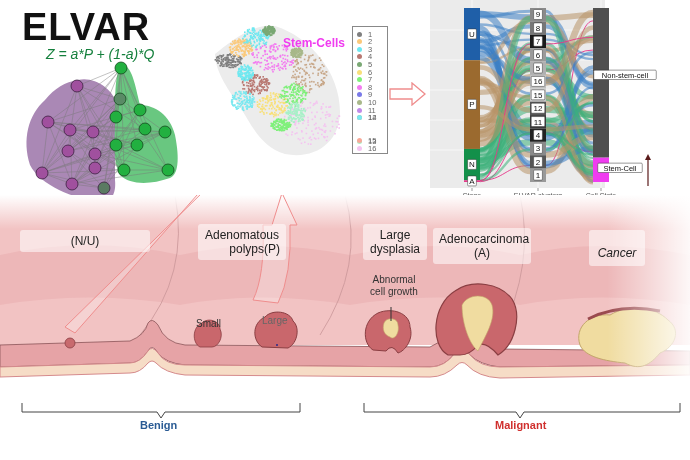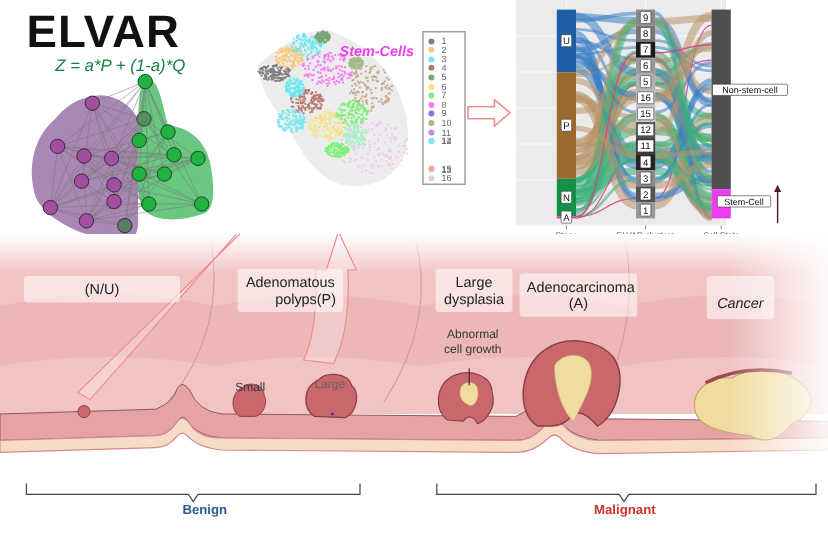--- a/index.html
+++ b/index.html
@@ -3,31 +3,31 @@
 <meta charset="utf-8">
 <style>
   html, body { margin:0; padding:0; background:#ffffff; }
   body { width:690px; height:460px; position:relative; overflow:hidden;
          font-family:"Liberation Sans", sans-serif; }
   .abs { position:absolute; }
   #title { left:22px; top:6px; font-size:38px; font-weight:bold; color:#111; letter-spacing:1px; }
   #formula { left:46px; top:46px; font-size:14px; font-style:italic; color:#15803d; }
   #network { left:20px; top:60px; width:160px; height:145px; }
   #umap { left:200px; top:12px; width:150px; height:150px; }
-  #stem-label { left:283px; top:36px; font-size:12px; font-weight:bold; font-style:italic; color:#f03cf0; }
+  #stem-label { left:283px; top:36px; font-size:12px; font-weight:bold; color:#f03cf0; }
   #legend { left:352px; top:26px; width:34px; height:126px; border:1px solid #888; background:#fff; }
   .leg-item { position:absolute; left:4px; font-size:7.5px; color:#666; display:flex; align-items:center; height:8px; }
   .leg-dot { width:5px; height:5px; border-radius:50%; margin-right:6px; }
   #right-arrow { left:388px; top:82px; width:40px; height:24px; }
   #alluvial { left:430px; top:0px; width:260px; height:200px; }
   #tissue { left:0px; top:195px; width:690px; height:190px; }
   .label-box { position:absolute; background:rgba(255,255,255,0.55); border-radius:3px; font-size:12px; color:#222; text-align:center; line-height:14px; padding:4px 6px; }
   .small-lbl { position:absolute; font-size:10px; color:#333; text-align:center; line-height:12px; }
   #brackets { left:0px; top:395px; width:690px; height:40px; }
-  #benign-label { left:152px; top:419px; font-size:11px; font-weight:bold; color:#2a5b94; }
+  #benign-label { left:140px; top:419px; font-size:11px; font-weight:bold; color:#2a5b94; }
   #malignant-label { left:495px; top:419px; font-size:11px; font-weight:bold; color:#d0302e; }
 </style>
 </head>
 <body>
 
 <div id="title" class="abs">ELVAR</div>
 <div id="formula" class="abs">Z = a*P + (1-a)*Q</div>
 
 <svg id="network" class="abs" viewBox="0 0 160 145">
   <path d="M58,20 C75,16 92,30 95,40 L95,120 C97,140 85,145 78,140 C55,140 20,125 10,105 C2,80 8,55 25,40 C35,28 45,22 58,20 Z" fill="#9b73a8" opacity="0.85"></path>

